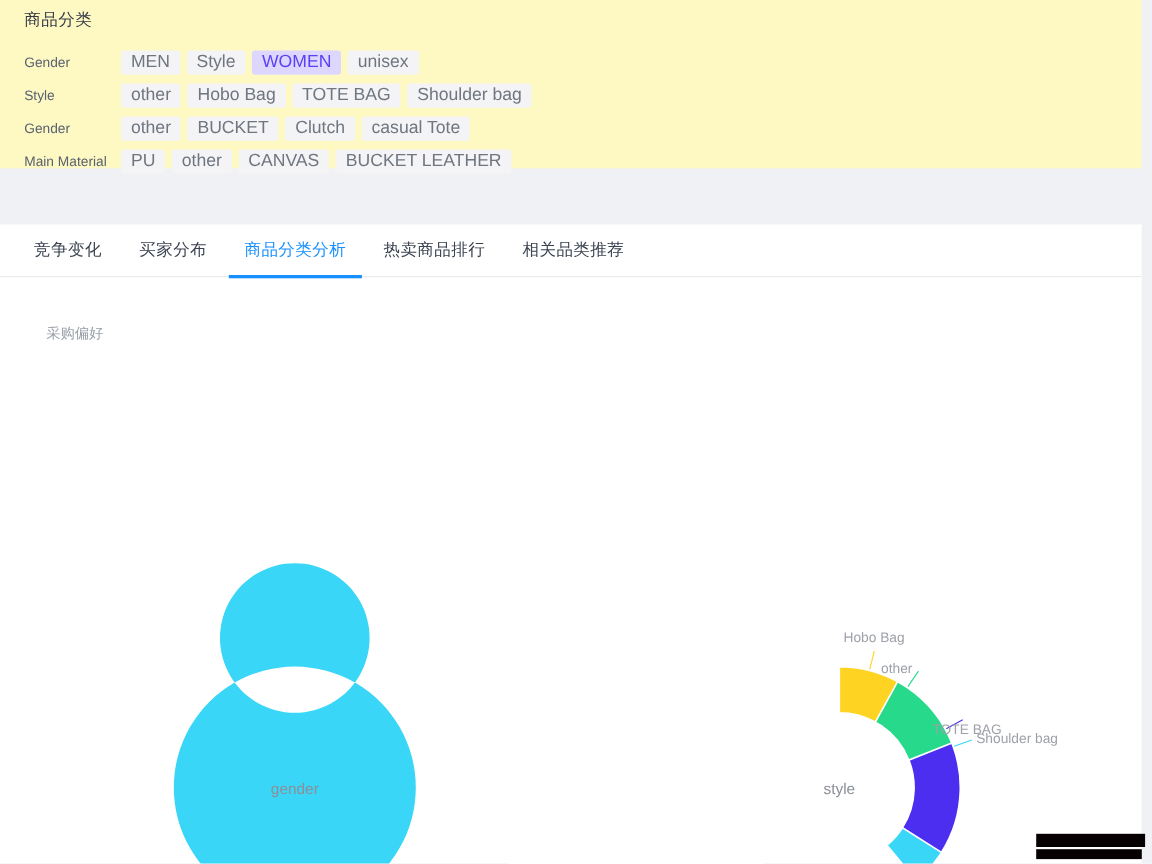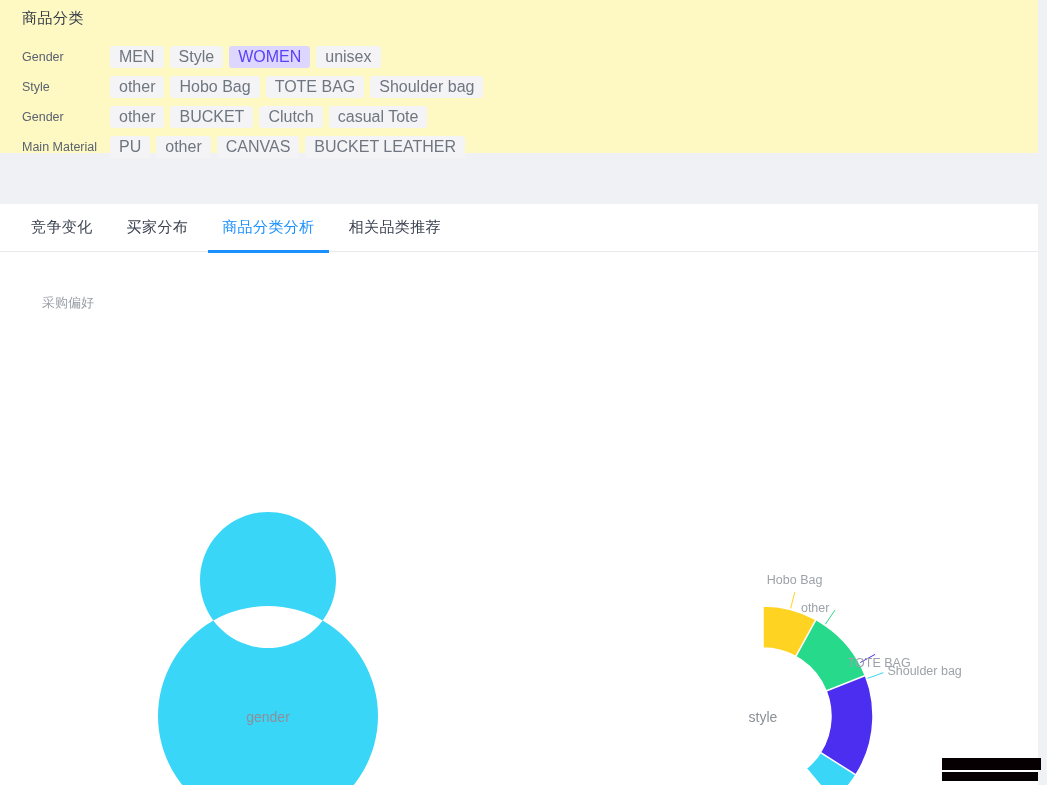--- a/index.html
+++ b/index.html
@@ -169,20 +169,21 @@
       </div>
   </div>
 
   <div class="gray-band"></div>
 
   <div class="tab-panel">
     <div class="tab-bar" id="tab-bar">
         <div class="tab">竞争变化</div>
         <div class="tab">买家分布</div>
         <div class="tab active">商品分类分析</div>
+        <div class="tab">热卖商品排行</div>
         <div class="tab">相关品类推荐</div>
       </div>
 
     <div class="chart-area">
       <div class="section-caption">采购偏好</div>
 
       <div class="chart-cell" style="left:88px; top:300px; width:360px; height:330px;">
         <div class="donut-wrap">
           <svg class="donut-svg" id="donut-gender" width="360" height="330" viewBox="0 0 360 330">
               <path d="M 180 54 A 110 110 0 1 1 179.99 54 Z M 180 96 A 68 68 0 1 0 179.99 96 Z" fill-rule="evenodd" fill="#3ad6f7" stroke="#ffffff" stroke-width="0"></path>

